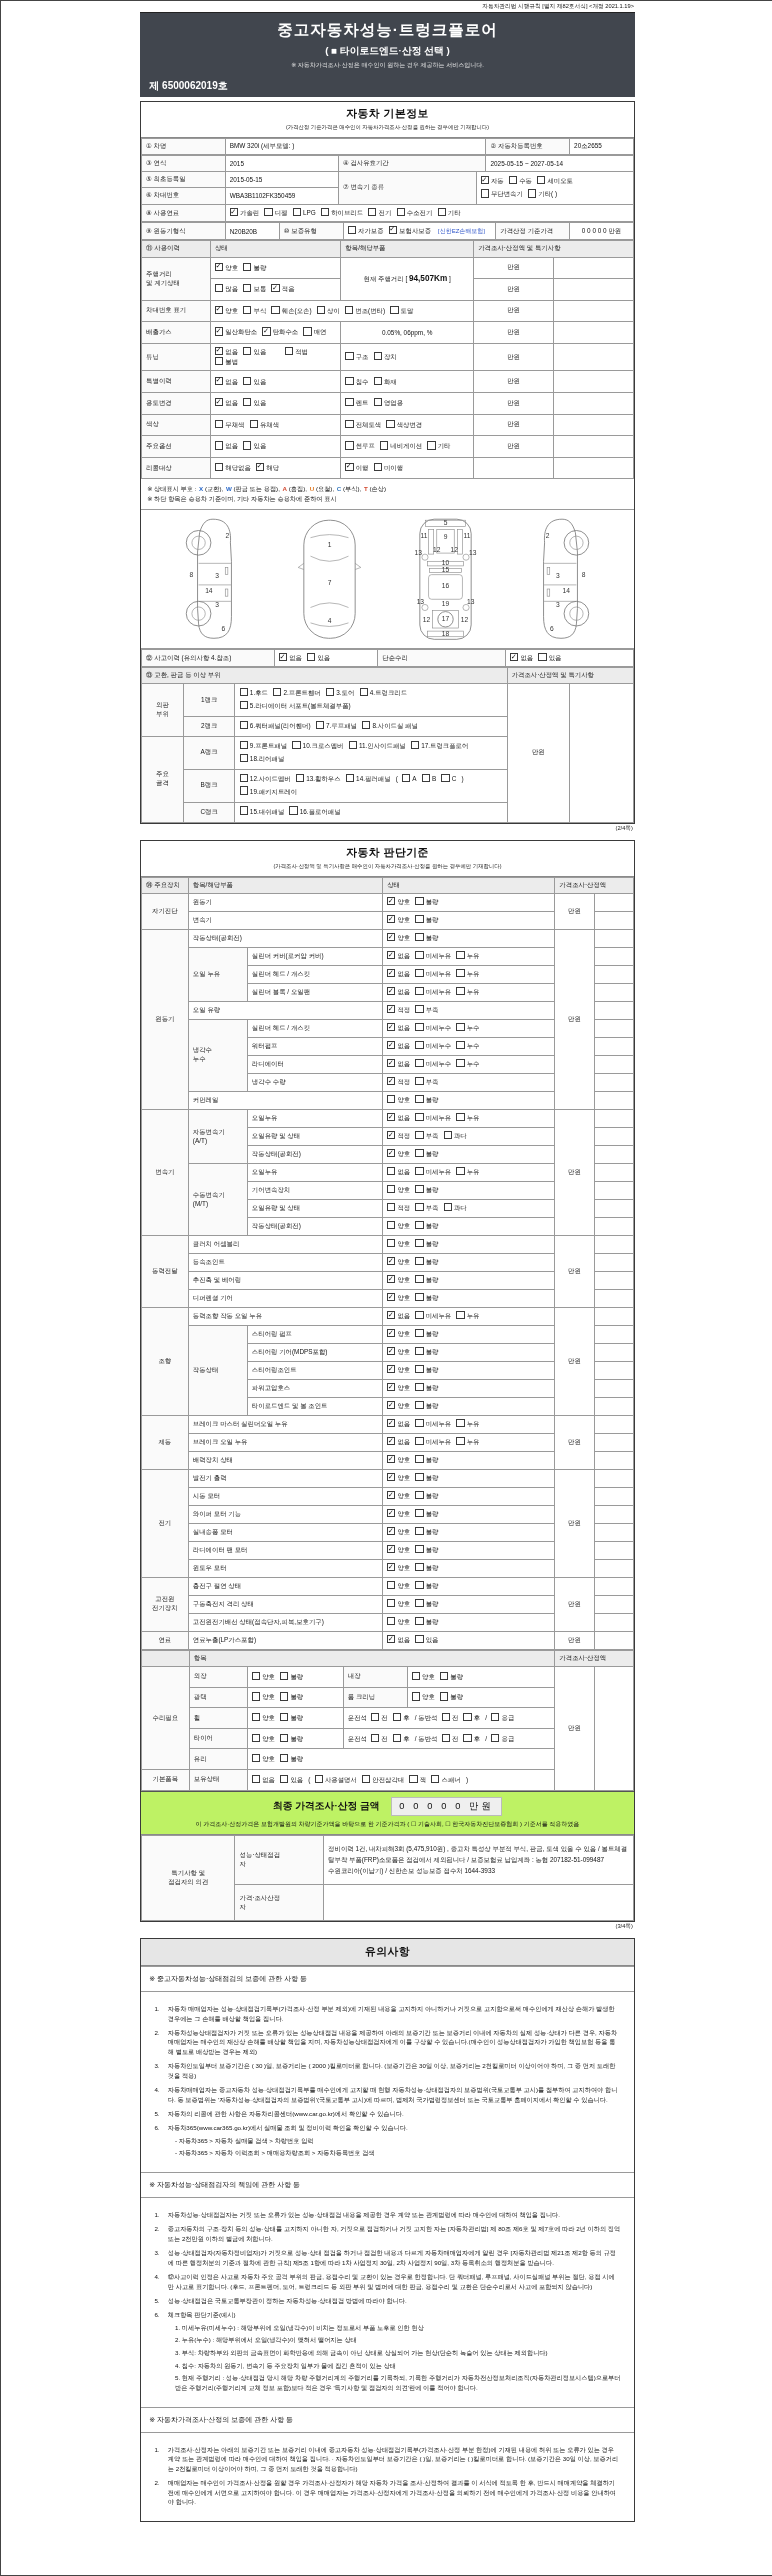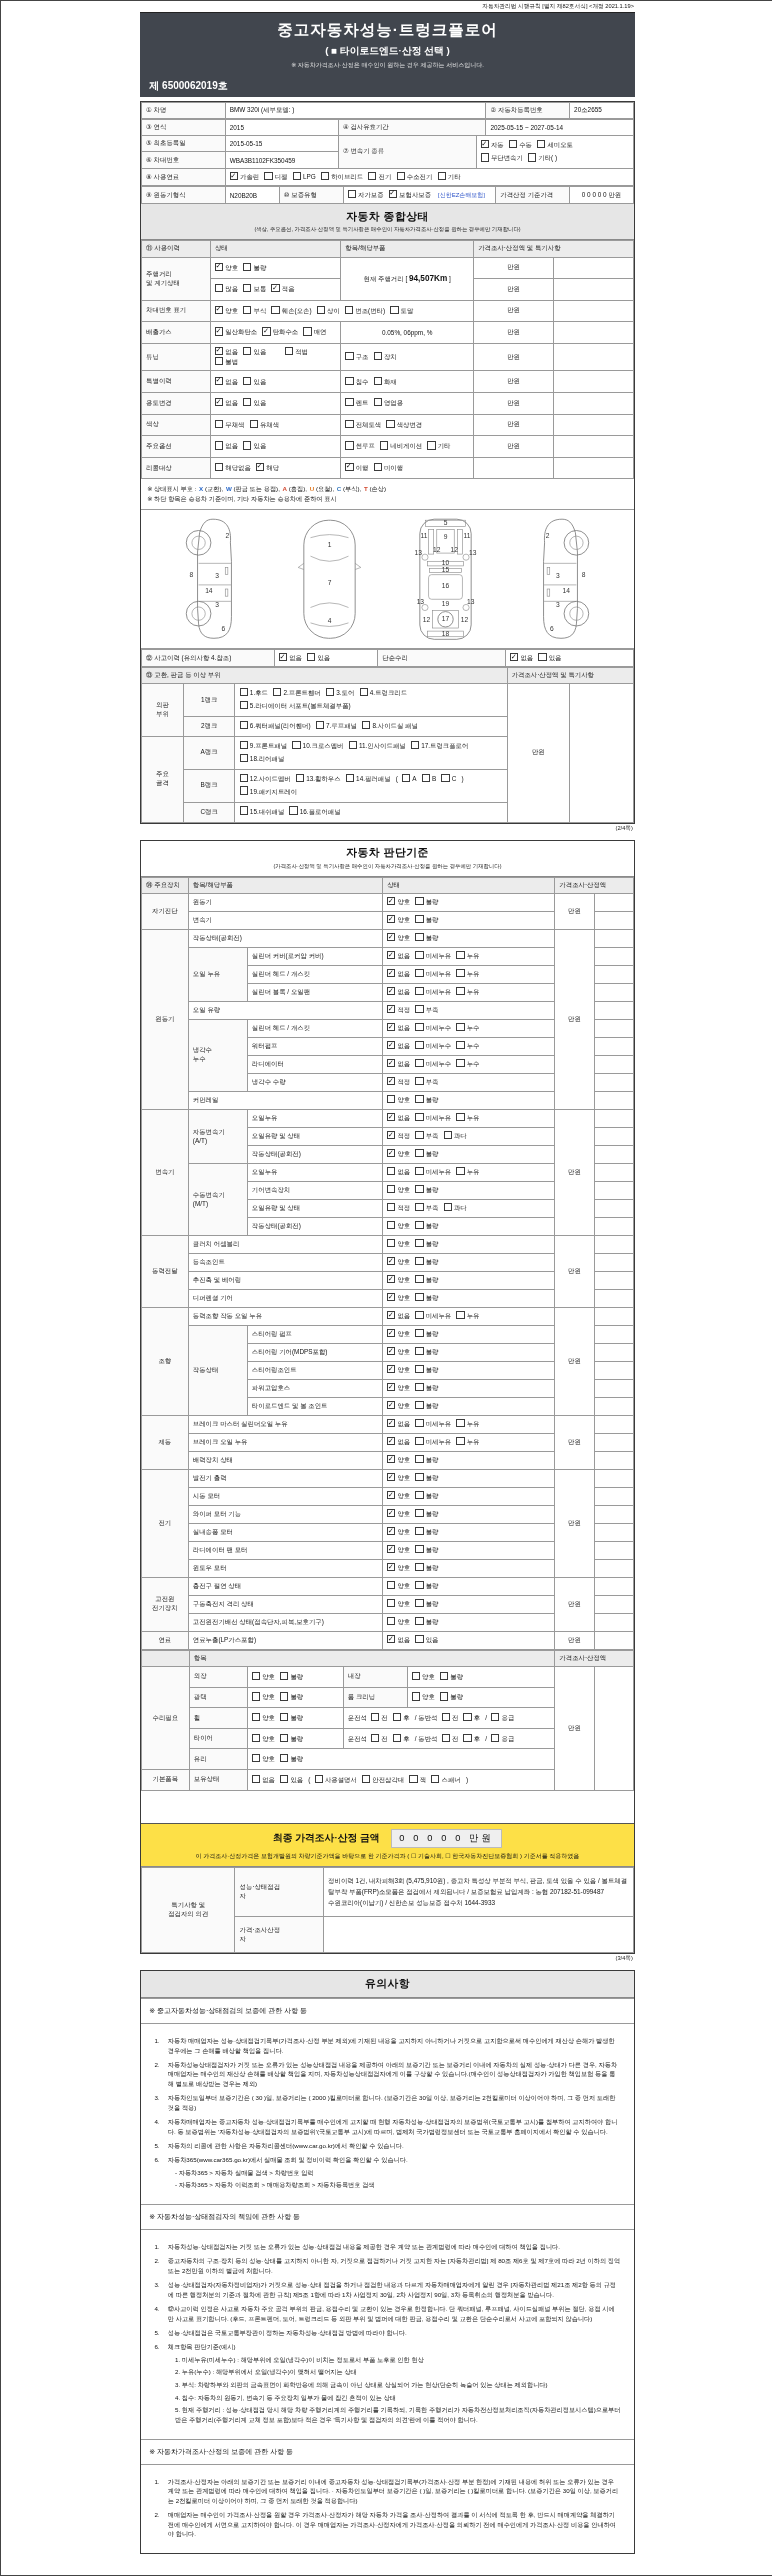--- a/index.html
+++ b/index.html
@@ -49,40 +49,44 @@
   .dnum{font-size:13px;fill:#333;font-family:"Liberation Sans",sans-serif;}
   
   .nwrap{padding:0;}
   .nhead{font-size:7px;padding:7.2px 8.2px;border-bottom:0.5px solid #9a9a9a;border-top:0.5px solid #9a9a9a;}
   .nbody{padding:7.2px 13.4px 9.3px 13.4px;font-size:6.2px;line-height:1.55;}
   .nitem{display:flex;margin:4.6px 0;}
   .nnum{width:13.4px;flex:0 0 13.4px;}
   .ntext{flex:1;}
   .nsub{margin:3.1px 0 0 7.2px;}
   
-  .finalband{background:#fde047;border-top:1px solid #555;border-bottom:0.5px solid #8a8a8a;padding:5.2px 4.1px;text-align:center;margin-top:32px;}
+  .finalband{background:#bef264;border-top:1px solid #555;border-bottom:0.5px solid #8a8a8a;padding:5.2px 4.1px;text-align:center;}
   .fp-label{font-size:9.8px;font-weight:bold;margin-right:9.3px;}
   .fp-amount{display:inline-block;background:#efefef;border:0.5px solid #bbb;font-size:9.3px;letter-spacing:3.1px;padding:2.1px 7.2px;vertical-align:middle;}
   .fp-note{font-size:6px;margin-top:4.1px;}
 </style>
 </head>
 <body>
 
 <div class="canvas">
 
   <div class="col regline">자동차관리법 시행규칙 [별지 제82호서식] &lt;개정 2021.1.19&gt;</div>
 
   <div class="col masthead">
     <div class="mh-title">중고자동차성능·트렁크플로어</div>
     <div class="mh-sub">( ■ 타이로드엔드·산정 선택 )</div>
     <div class="mh-note">※ 자동차가격조사·산정은 매수인이 원하는 경우 제공하는 서비스입니다.</div>
     <div class="mh-docno">제 6500062019호</div>
   </div>
 
   <div class="col page">
+    <div class="band white">
+      <div class="b-title">자동차 기본정보</div>
+      <div class="b-note">(가격산정 기준가격은 매수인이 자동차가격조사·산정을 원하는 경우에만 기재합니다)</div>
+    </div>
 
     <table>
       <colgroup>
           <col style="width:17%">
           <col style="width:53%">
           <col style="width:17%">
           <col style="width:13%">
         </colgroup>
       <tbody>
           <tr>
@@ -161,24 +165,20 @@
         <td>
           <span><span class="ckitem"><span class="cb"></span><span class="cklab">자가보증</span></span><span class="ckitem"><span class="cb on"></span><span class="cklab">보험사보증</span></span></span>
           <span class="blue" style="font-size:6px">[신한EZ손해보험]</span>
         </td>
         <td class="lab">가격산정 기준가격</td>
         <td class="center">0 0 0 0 0 만원</td>
       </tr>
     </tbody>
       </table>
 
-    <div class="band">
-      <div class="b-title">자동차 종합상태</div>
-      <div class="b-note">(색상, 주요옵션, 가격조사·산정액 및 특기사항은 매수인이 자동차가격조사·산정을 원하는 경우에만 기재합니다)</div>
-    </div>
 
     <table>
       <colgroup>
           <col style="width:14%">
           <col style="width:26.5%">
           <col style="width:27%">
           <col style="width:16.25%">
           <col style="width:16.25%">
         </colgroup>
       <tbody>

